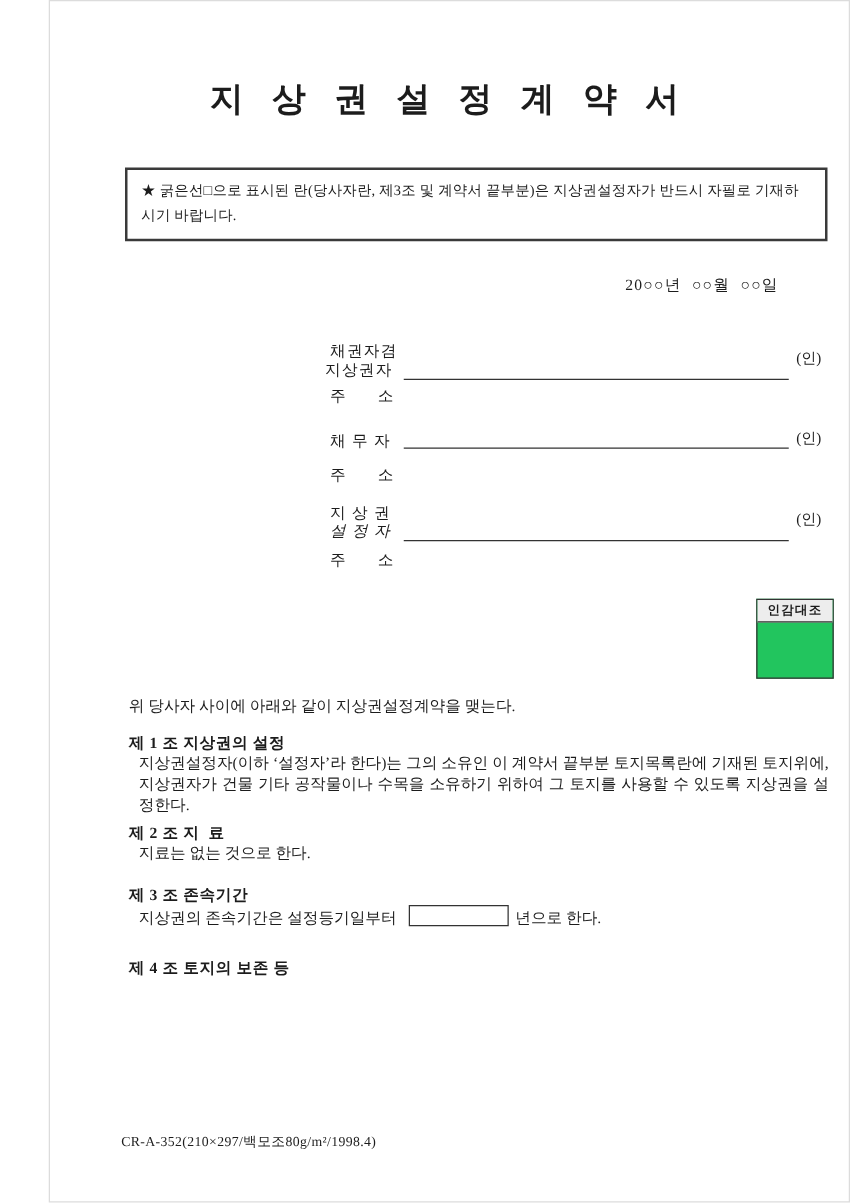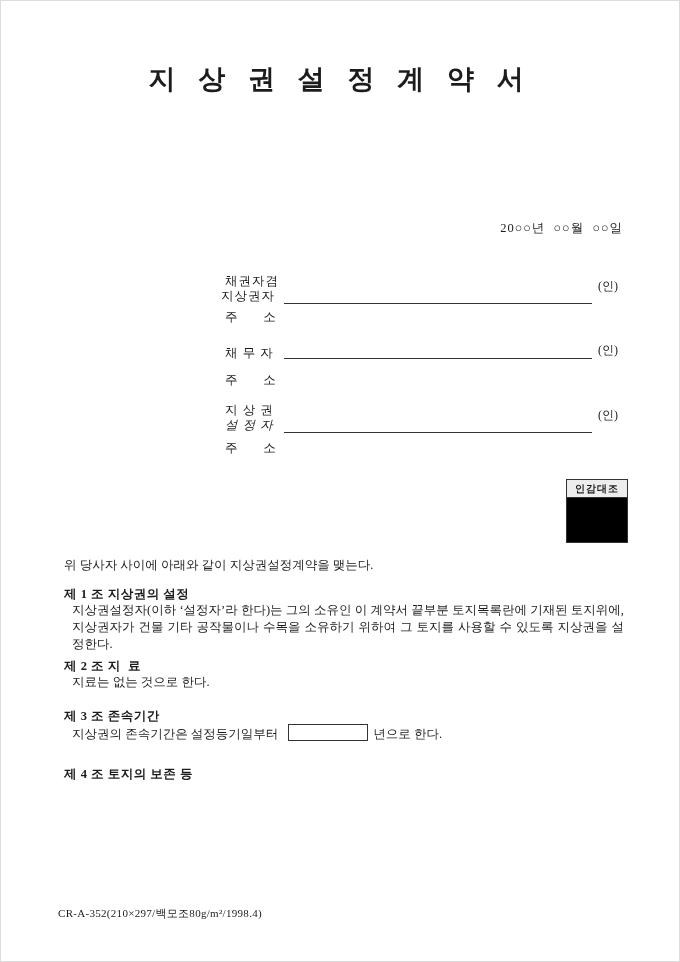--- a/index.html
+++ b/index.html
@@ -4,21 +4,21 @@
 <style>
   html, body { margin: 0; padding: 0; }
   body {
     width: 680px; height: 962px;
     background: #ffffff;
     color: #1c1c1c;
     font-family: "Liberation Serif", "DejaVu Serif", serif;
     position: relative;
     overflow: hidden;
   }
-  .page { position: absolute; inset: 0; border: 1px solid #dcdcdc; background: #fff; }
+  .page { position: absolute; inset: 0; border: 1px solid #dcdcdc; background: #fff; margin-left: 39px; }
 
   #title {
     position: absolute; top: 60px; left: 0; width: 100%;
     text-align: center; font-size: 27px; font-weight: bold; letter-spacing: 8px;
   }
 
   #notice {
     position: absolute; left: 60px; top: 133px; width: 562px;
     border: 2px solid #3a3a3a; padding: 8px 11px;
     font-size: 11.5px; line-height: 1.7; letter-spacing: 0.2px;
@@ -46,21 +46,21 @@
   #p2addr { left: 224px; top: 371px; }
 
   #p3l1   { left: 224px; top: 401px; }
   #p3l2   { left: 224px; top: 416px; font-style: italic; }
   #p3line { left: 283px; top: 417px; width: 308px; }
   #p3seal { left: 597px; top: 406px; }
   #p3addr { left: 224px; top: 439px; }
 
   #sealbox {
     position: absolute; left: 565px; top: 478px; width: 62px; height: 64px;
-    border: 1px solid #333; box-sizing: border-box; background: #000000;
+    border: 1px solid #333; box-sizing: border-box; background: #22c55e;
   }
   #sealbox .hd {
     height: 17px; line-height: 17px; border-bottom: 1px solid #333;
     font-size: 10px; font-weight: bold; text-align: center; letter-spacing: 1px;
     background: #ededed;
   }
   #sealbox .bd { height: 45px; }
 
   #intro { position: absolute; left: 63px; top: 556px; font-size: 12.5px; }
 
@@ -87,20 +87,23 @@
 
   #footer { position: absolute; left: 57px; top: 905px; font-size: 11px; letter-spacing: 0.3px; }
 </style>
 </head>
 <body>
 
 <div class="page">
 
   <div id="title">지 상 권 설 정 계 약 서</div>
 
+  <div id="notice">
+    <span>★ 굵은선□으로 표시된 란(당사자란, 제3조 및 계약서 끝부분)은 지상권설정자가 반드시 자필로 기재하시기 바랍니다.</span>
+  </div>
 
   <div id="date">20○○년  ○○월  ○○일</div>
 
   <div id="p1l1" class="plabel">채권자겸</div>
   <div id="p1l2" class="plabel">지상권자</div>
   <div id="p1line" class="fline"></div>
   <div id="p1seal" class="seal">(인)</div>
   <div id="p1addr" class="plabel">주      소</div>
 
   <div id="p2l" class="plabel">채 무 자</div>

